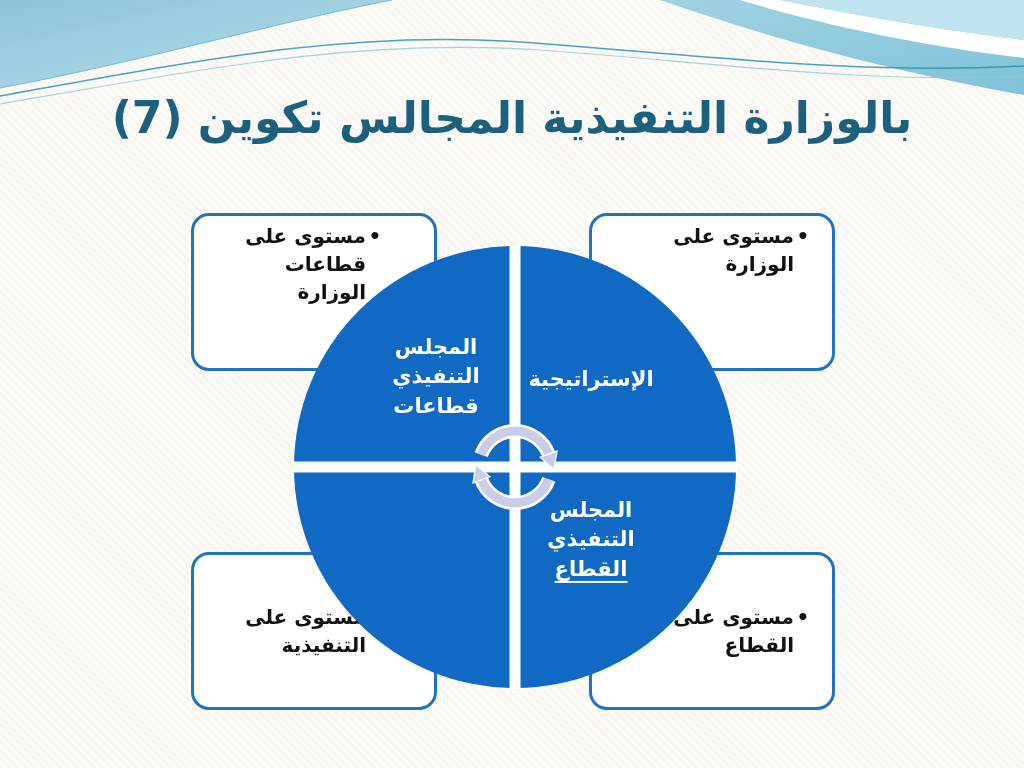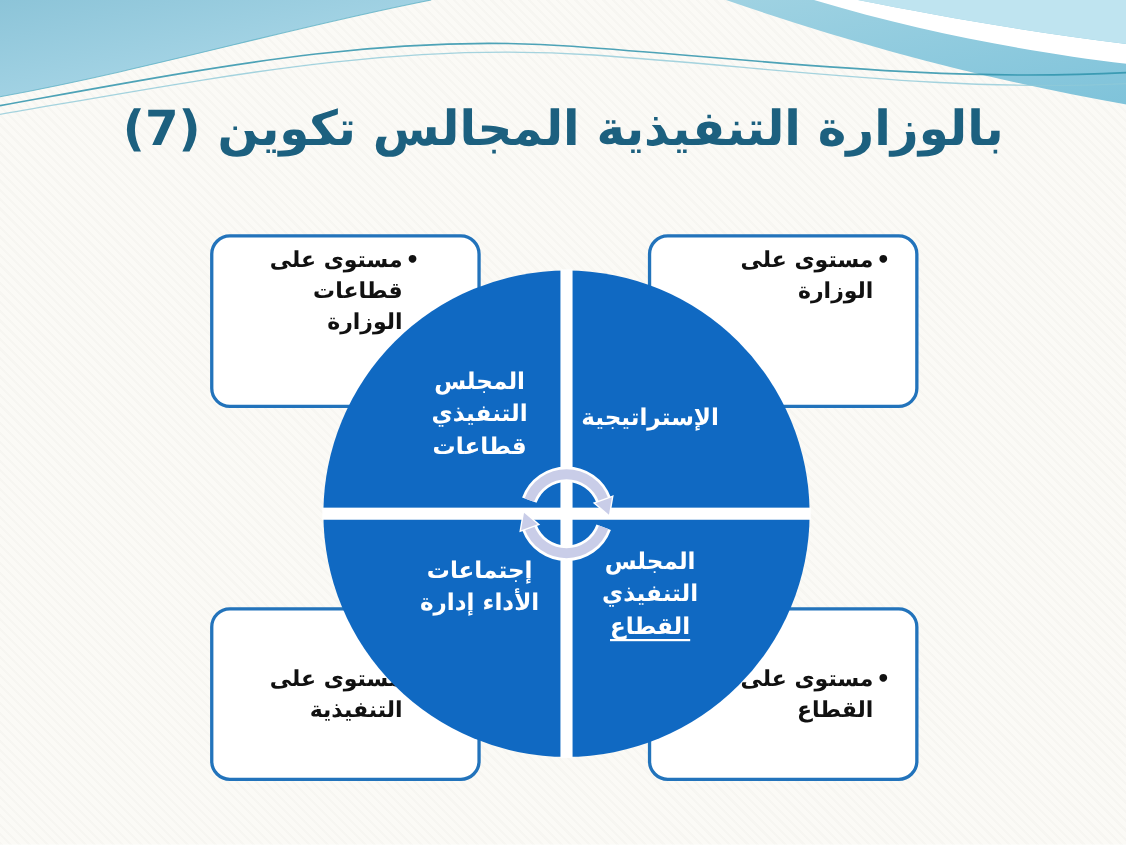--- a/index.html
+++ b/index.html
@@ -156,24 +156,20 @@
   <div class="quad-label tl">
     <div>المجلس‎</div>
     <div>التنفيذي‎</div>
     <div>قطاعات‎</div>
   </div>
 
   <div class="quad-label tr">
     <div>الإستراتيجية‎</div>
   </div>
 
-  <div class="quad-label bl">
-    <div>إجتماعات‎</div>
-    <div>إدارة‎ الأداء‎</div>
-  </div>
 
   <div class="quad-label br">
     <div>المجلس‎</div>
     <div>التنفيذي‎</div>
     <div class="u">القطاع‎</div>
   </div>
 
 </div>
 
 </body></html>

